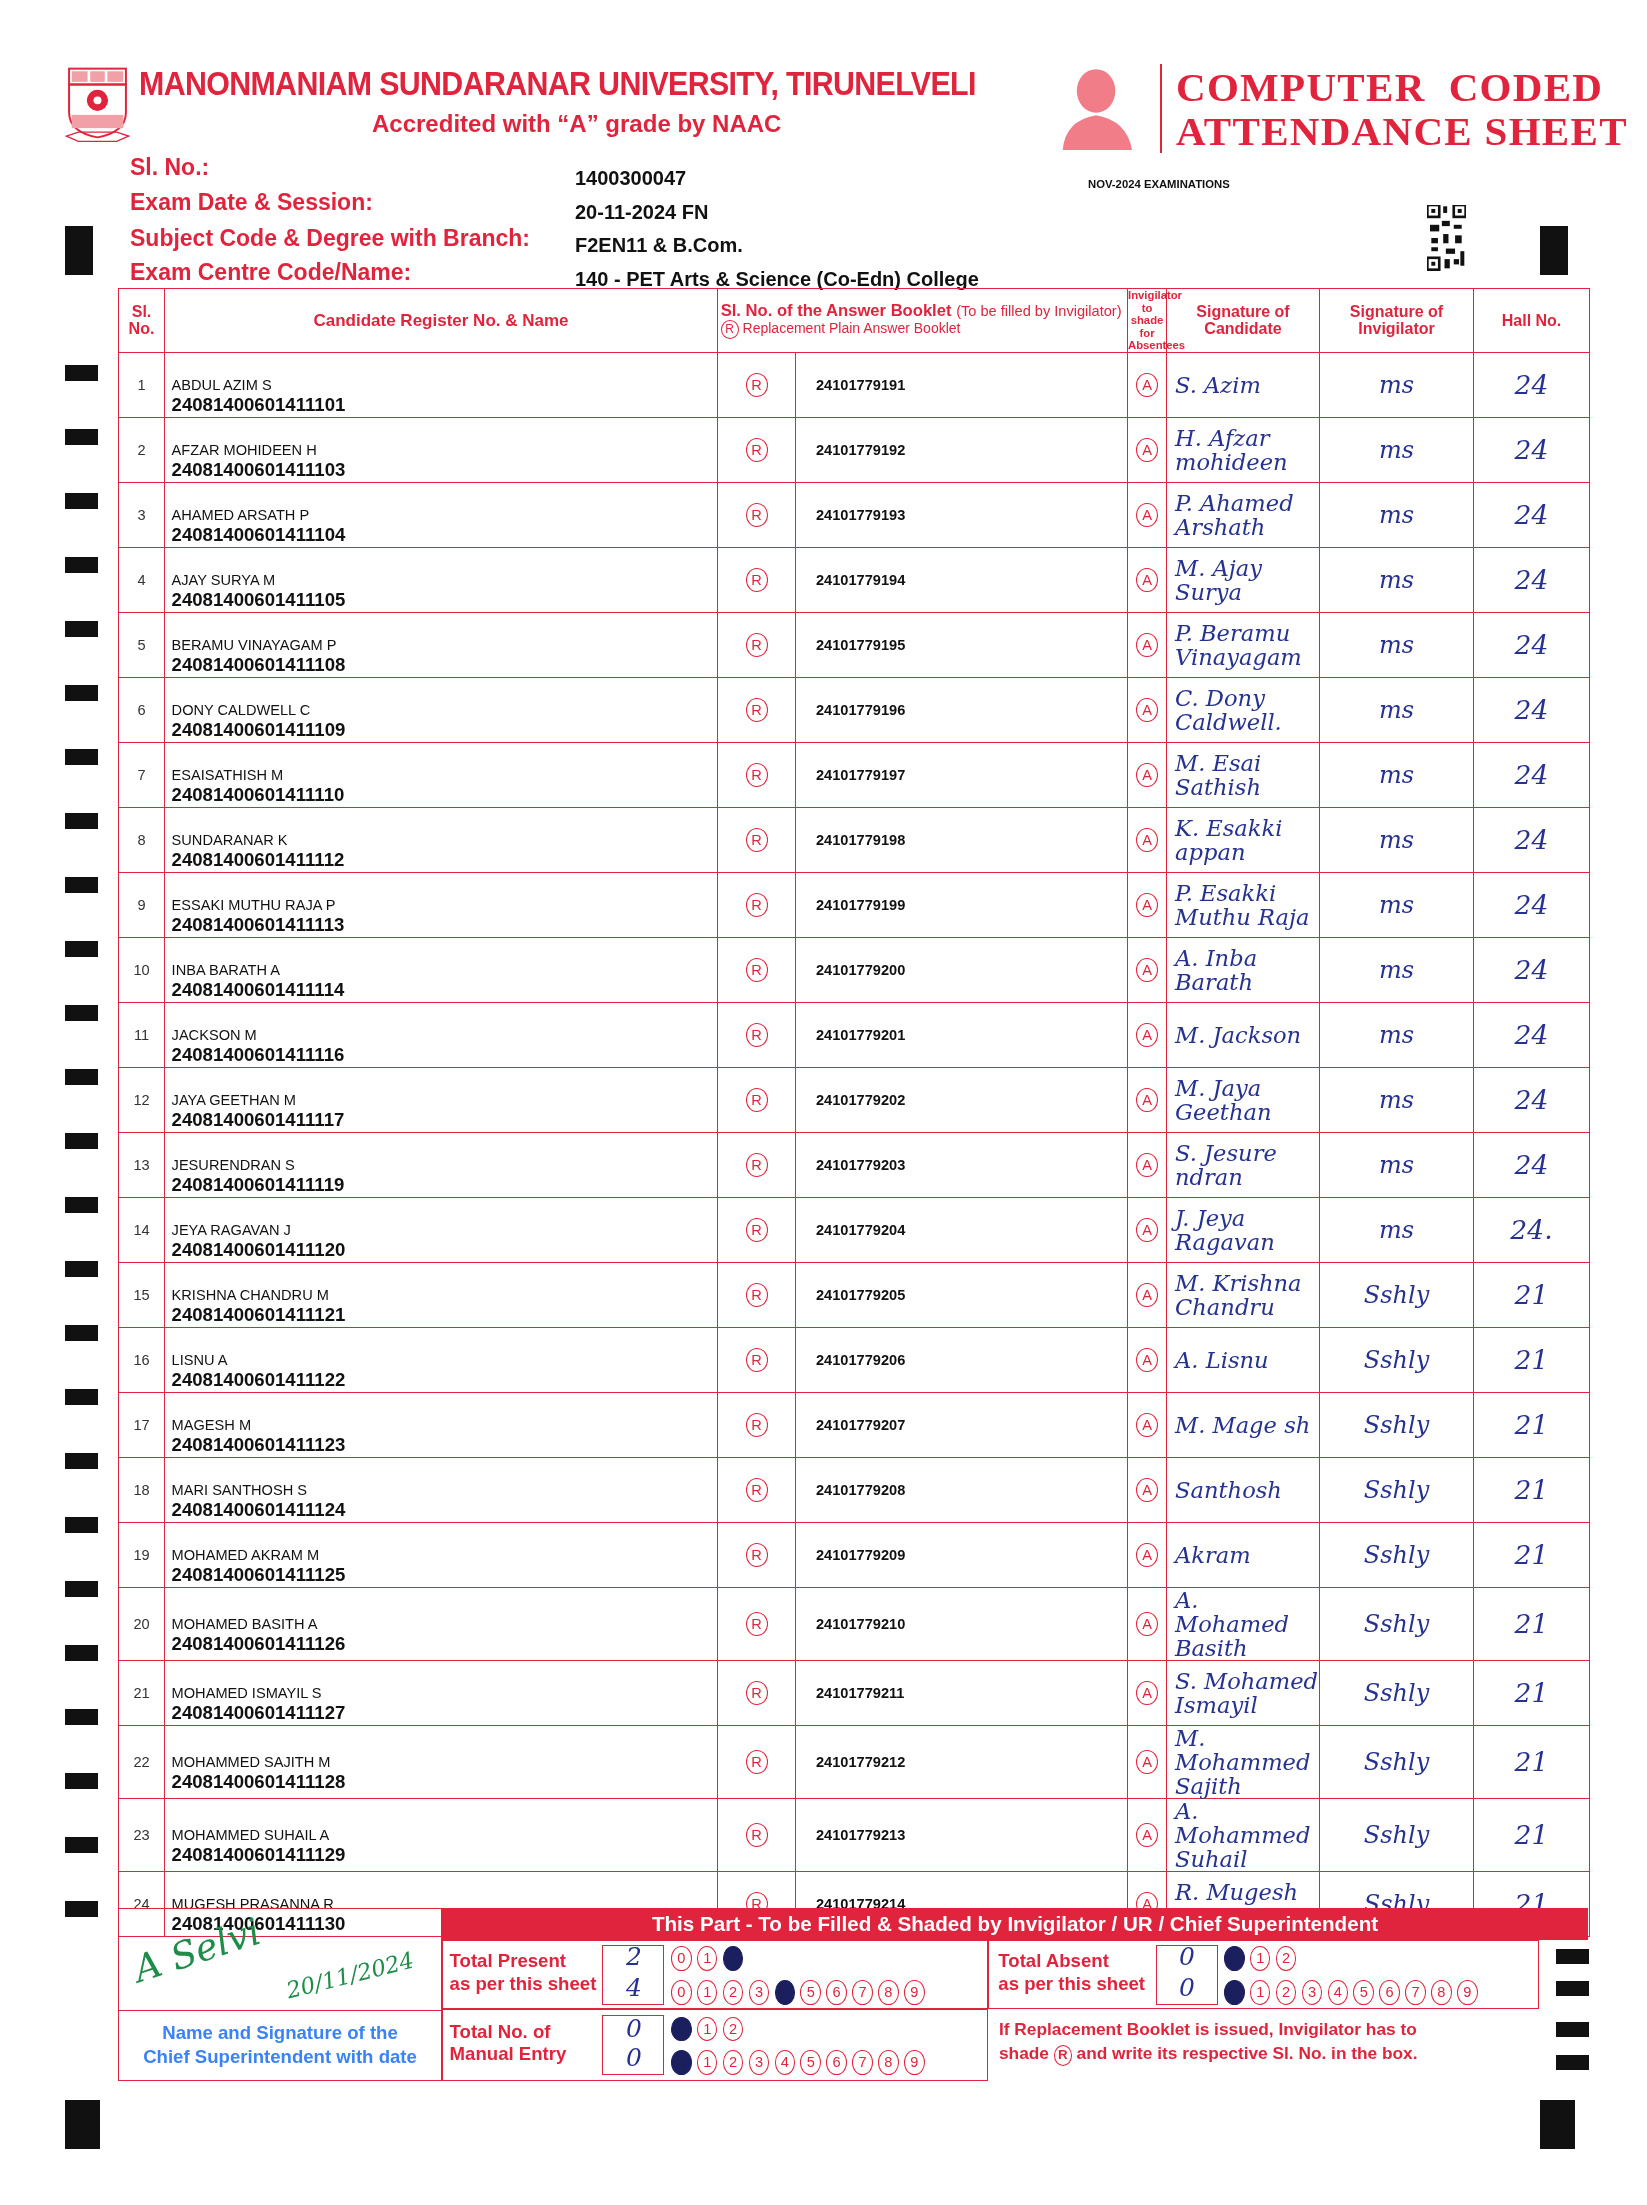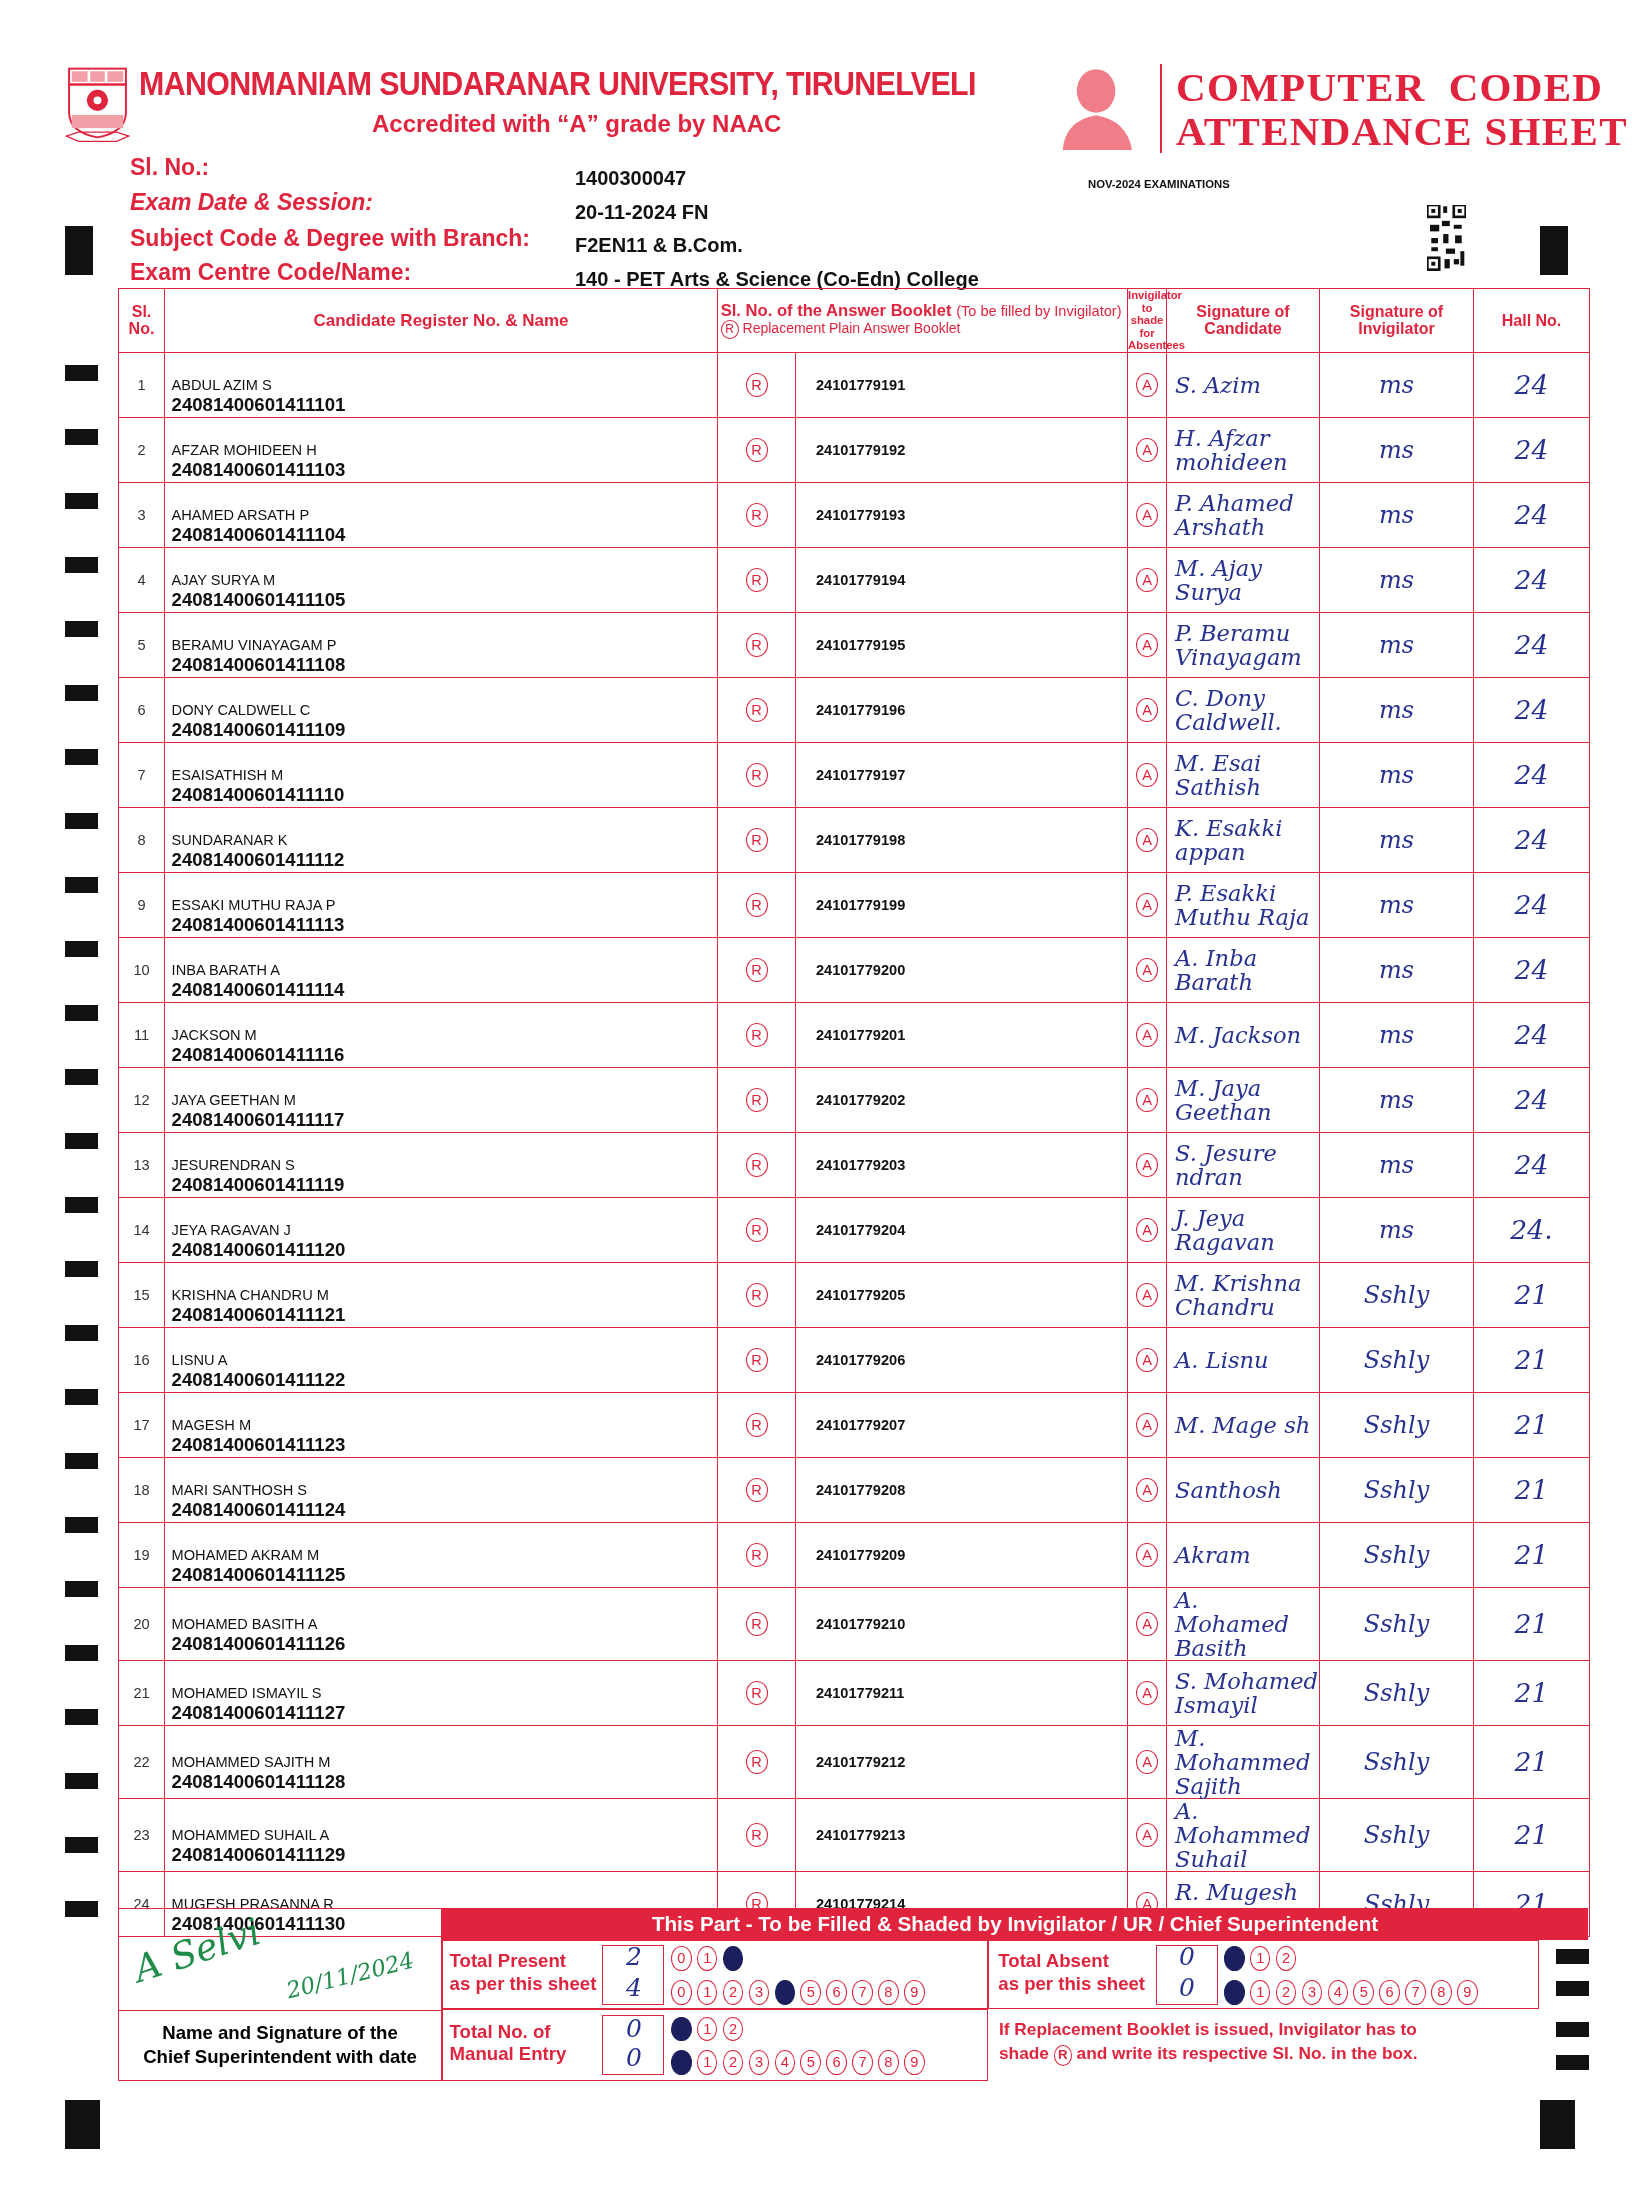--- a/index.html
+++ b/index.html
@@ -35,21 +35,21 @@
   .c-book { font-size: 14.6px; font-weight: bold; padding-left: 20px !important; }
   .sig { font-family: "DejaVu Serif", serif; font-style: italic; color: #27328f; font-size: 22.6px; line-height: 24px; padding-left: 8px !important; }
   .sig-inv { font-family: "DejaVu Serif", serif; font-style: italic; color: #27328f; font-size: 24px; text-align: center; }
   .hall { font-family: "DejaVu Serif", serif; font-style: italic; color: #27328f; font-size: 26.6px; text-align: center; }
   
   #footer { position: absolute; left: 118px; top: 1908px; width: 1471px; height: 173px; }
   #cs-box { position: absolute; left: 0; top: 0; width: 324px; height: 173px; border: 1.3px solid #e0243d; box-sizing: border-box; }
   #cs-sign { position: absolute; left: 13.3px; top: 20px; font-family: "DejaVu Serif", serif; font-style: italic; color: #1f8c4a; font-size: 37px; transform: rotate(-18deg); white-space: nowrap; }
   #cs-date { position: absolute; left: 166px; top: 53px; font-family: "DejaVu Serif", serif; font-style: italic; color: #1f8c4a; font-size: 22.6px; transform: rotate(-14deg); }
   #cs-hline { position: absolute; left: 0; top: 101px; width: 100%; height: 1.3px; background: #e0243d; }
-  #cs-label { position: absolute; left: 0; top: 112px; width: 100%; text-align: center; font-size: 18.6px; font-weight: bold; color: #000000; line-height: 24px; }
+  #cs-label { position: absolute; left: 0; top: 112px; width: 100%; text-align: center; font-size: 18.6px; font-weight: bold; color: #3b82f6; line-height: 24px; }
   #banner { position: absolute; left: 324px; top: 0; width: 1146px; height: 32px; background: #e0243d; color: #fff; font-size: 20.6px; font-weight: bold; text-align: center; line-height: 32px; }
   .fbox { position: absolute; border: 1.3px solid #e0243d; box-sizing: border-box; }
   .flabel { position: absolute; font-size: 18.6px; font-weight: bold; color: #e0243d; line-height: 22.6px; }
   .digit-box { position: absolute; width: 62px; height: 60px; border: 1.3px solid #e0243d; box-sizing: border-box; }
   .hand-digit { position: absolute; font-family: "DejaVu Serif", serif; font-style: italic; color: #27328f; font-size: 25px; width: 40px; text-align: center; }
   .brow { position: absolute; display: flex; gap: 5.3px; }
   .b { display: inline-block; width: 18.6px; height: 22.6px; border: 1.3px solid #e0243d; border-radius: 50%; color: #e0243d; font-size: 14.6px; line-height: 22.6px; text-align: center; }
   .b.filled { background: #1c1f5e; border-color: #1c1f5e; color: #1c1f5e; }
   #repl-note { position: absolute; font-size: 17.3px; font-weight: bold; color: #e0243d; line-height: 24px; }
 </style>
@@ -74,21 +74,21 @@
   <path d="M10 134 Q14 88 62 80 Q110 88 118 134 Z" fill="#f07d88"></path>
 </svg>
 <div id="title-divider" class="abs"></div>
 <div id="sheet-title" class="abs">
   <div style="white-space:pre;">COMPUTER  CODED</div>
   <div>ATTENDANCE SHEET</div>
 </div>
 
 <div class="abs meta-label" style="top:154px;">Sl. No.:</div>
 <div class="abs meta-value" style="top:167px;font-size:20px;">1400300047</div>
-<div class="abs meta-label" style="top:189px;font-style:italic;">Exam Date &amp; Session:</div>
+<div class="abs meta-label" style="top:189px;">Exam Date &amp; Session:</div>
 <div class="abs meta-value" style="top:201px;font-size:20px;">20-11-2024 FN</div>
 <div class="abs meta-label" style="top:225px;">Subject Code &amp; Degree with Branch:</div>
 <div class="abs meta-value" style="top:234px;font-size:20px;">F2EN11 &amp; B.Com.</div>
 <div class="abs meta-label" style="top:259px;">Exam Centre Code/Name:</div>
 <div class="abs meta-value" style="top:268px;font-size:20px;">140 - PET Arts &amp; Science (Co-Edn) College</div>
 
 <div id="exam-series" class="abs">NOV-2024 EXAMINATIONS</div>
 <svg id="qr" class="abs" viewBox="0 0 58 100">
   <rect x="0" y="0" width="18" height="18" fill="none" stroke="#111" stroke-width="4"></rect>
   <rect x="6" y="6" width="6" height="6" fill="#111"></rect>

